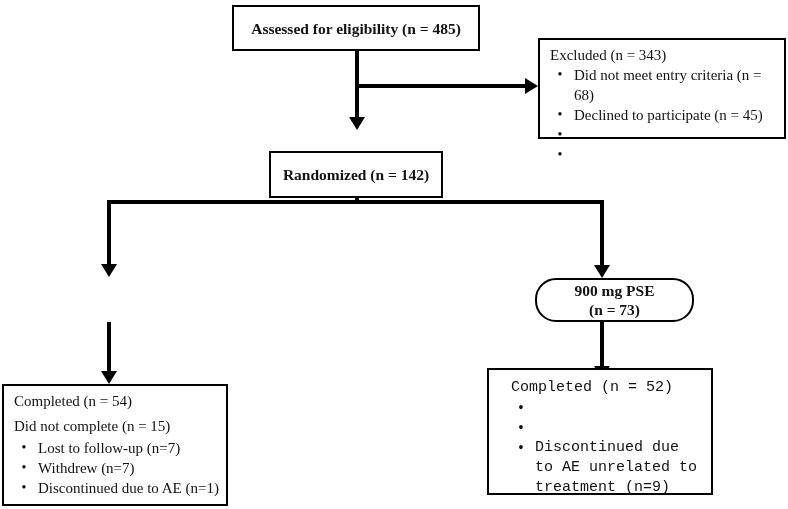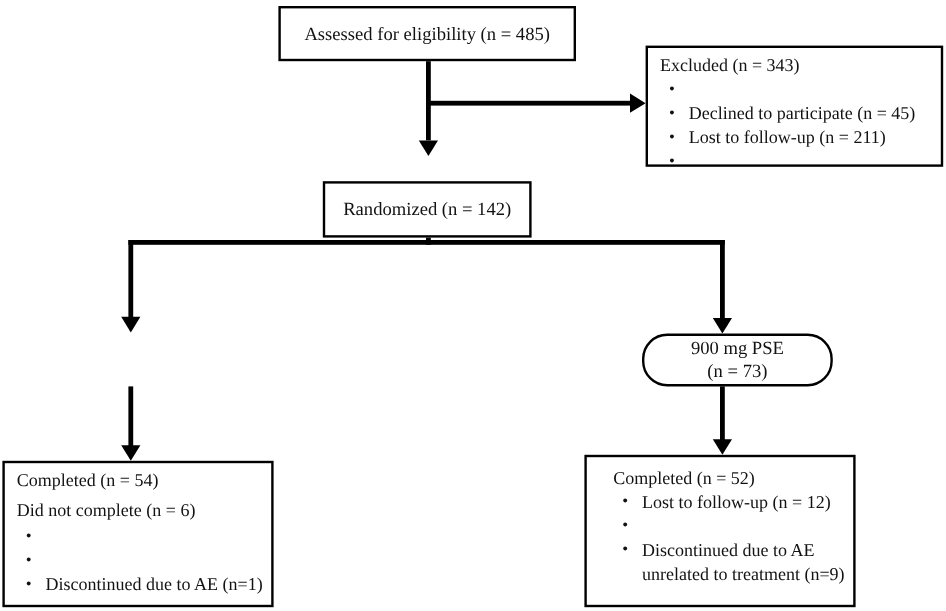--- a/index.html
+++ b/index.html
@@ -17,20 +17,21 @@
     border: 2px solid #000000;
     background: #ffffff;
     box-sizing: border-box;
   }
   .box.center {
     display: flex;
     flex-direction: column;
     align-items: center;
     justify-content: center;
     text-align: center;
+    font-weight: bold;
   }
   .label { font-size: 15.5px; line-height: 19px; }
   .listbox { font-size: 15px; line-height: 20px; }
   .listbox .inner { padding: 5px 6px 4px 8px; }
   .listbox .titleline { padding-left: 2px; }
   .li { display: flex; align-items: flex-start; }
   .li .bullet {
     flex: 0 0 auto;
     width: 12px;
     margin-left: 6px;
@@ -52,21 +53,21 @@
     border-bottom: 8px solid transparent;
     border-left: 13px solid #000000;
   }
   
   .b-assessed   { left: 232px; top: 5px;   width: 248px; height: 46px; }
   .b-excluded   { left: 538px; top: 38px;  width: 248px; height: 101px; }
   .b-randomized { left: 269px; top: 130px; width: 174px; height: 47px; margin-top: 21px; }
   .b-pla        { left: 42px;  top: 277px; width: 135px; height: 45px; }
   .b-pse        { left: 535px; top: 278px; width: 159px; height: 44px; border-radius: 21px; }
   .b-out-left   { left: 2px;   top: 384px; width: 226px; height: 122px; }
-  .b-out-right  { left: 487px; top: 379px; width: 226px; height: 127px; }
+  .b-out-right  { left: 487px; top: 368px; width: 226px; height: 127px; font-family: Liberation Mono, monospace; }
   .b-out-right .inner { padding-left: 20px; padding-top: 8px; }
   .b-out-left .gap, .b-out-right .gap { margin-top: 5px; margin-bottom: 2px; }
 </style>
 </head>
 <body>
 
 <div class="canvas">
 
   <div class="line" style="left:355px; top:50px;  width:4px;  height:67px;"></div>
   <div class="arr-down" style="left:349px; top:117px;"></div>
@@ -87,68 +88,69 @@
 
   <div class="box center b-assessed">
     <span class="label">Assessed for eligibility (n = 485)</span>
   </div>
 
   <div class="box listbox b-excluded">
     <div class="inner">
       <div class="titleline">Excluded (n = 343)</div>
       <div class="li">
         <span class="bullet">•</span>
+        <span class="li-text">Did not meet entry criteria (n = 68)</span>
       </div>
       <div class="li">
         <span class="bullet">•</span>
         <span class="li-text">Declined to participate (n = 45)</span>
       </div>
       <div class="li">
         <span class="bullet">•</span>
-        <span class="li-text">Lost to follow-up (n = 211)</span>
       </div>
       <div class="li">
         <span class="bullet">•</span>
       </div>
     </div>
   </div>
 
   <div class="box center b-randomized">
     <span class="label">Randomized (n = 142)</span>
   </div>
 
 
   <div class="box center b-pse">
     <span class="label">900 mg PSE</span>
     <span class="label">(n = 73)</span>
   </div>
 
   <div class="box listbox b-out-left">
     <div class="inner">
       <div class="titleline">Completed (n = 54)</div>
-      <div class="titleline gap">Did not complete (n = 6)</div>
+      <div class="titleline gap">Did not complete (n = 15)</div>
       <div class="li">
         <span class="bullet">•</span>
+        <span class="li-text">Lost to follow-up (n=7)</span>
       </div>
       <div class="li">
         <span class="bullet">•</span>
+        <span class="li-text">Withdrew (n=7)</span>
       </div>
       <div class="li">
         <span class="bullet">•</span>
         <span class="li-text">Discontinued due to AE (n=1)</span>
       </div>
     </div>
   </div>
 
   <div class="box listbox b-out-right">
     <div class="inner">
       <div class="titleline">Completed (n = 52)</div>
       <div class="li">
         <span class="bullet">•</span>
-        <span class="li-text">Lost to follow-up (n = 12)</span>
       </div>
       <div class="li">
         <span class="bullet">•</span>
       </div>
       <div class="li">
         <span class="bullet">•</span>
         <span class="li-text">Discontinued due to AE unrelated to treatment (n=9)</span>
       </div>
     </div>
   </div>

